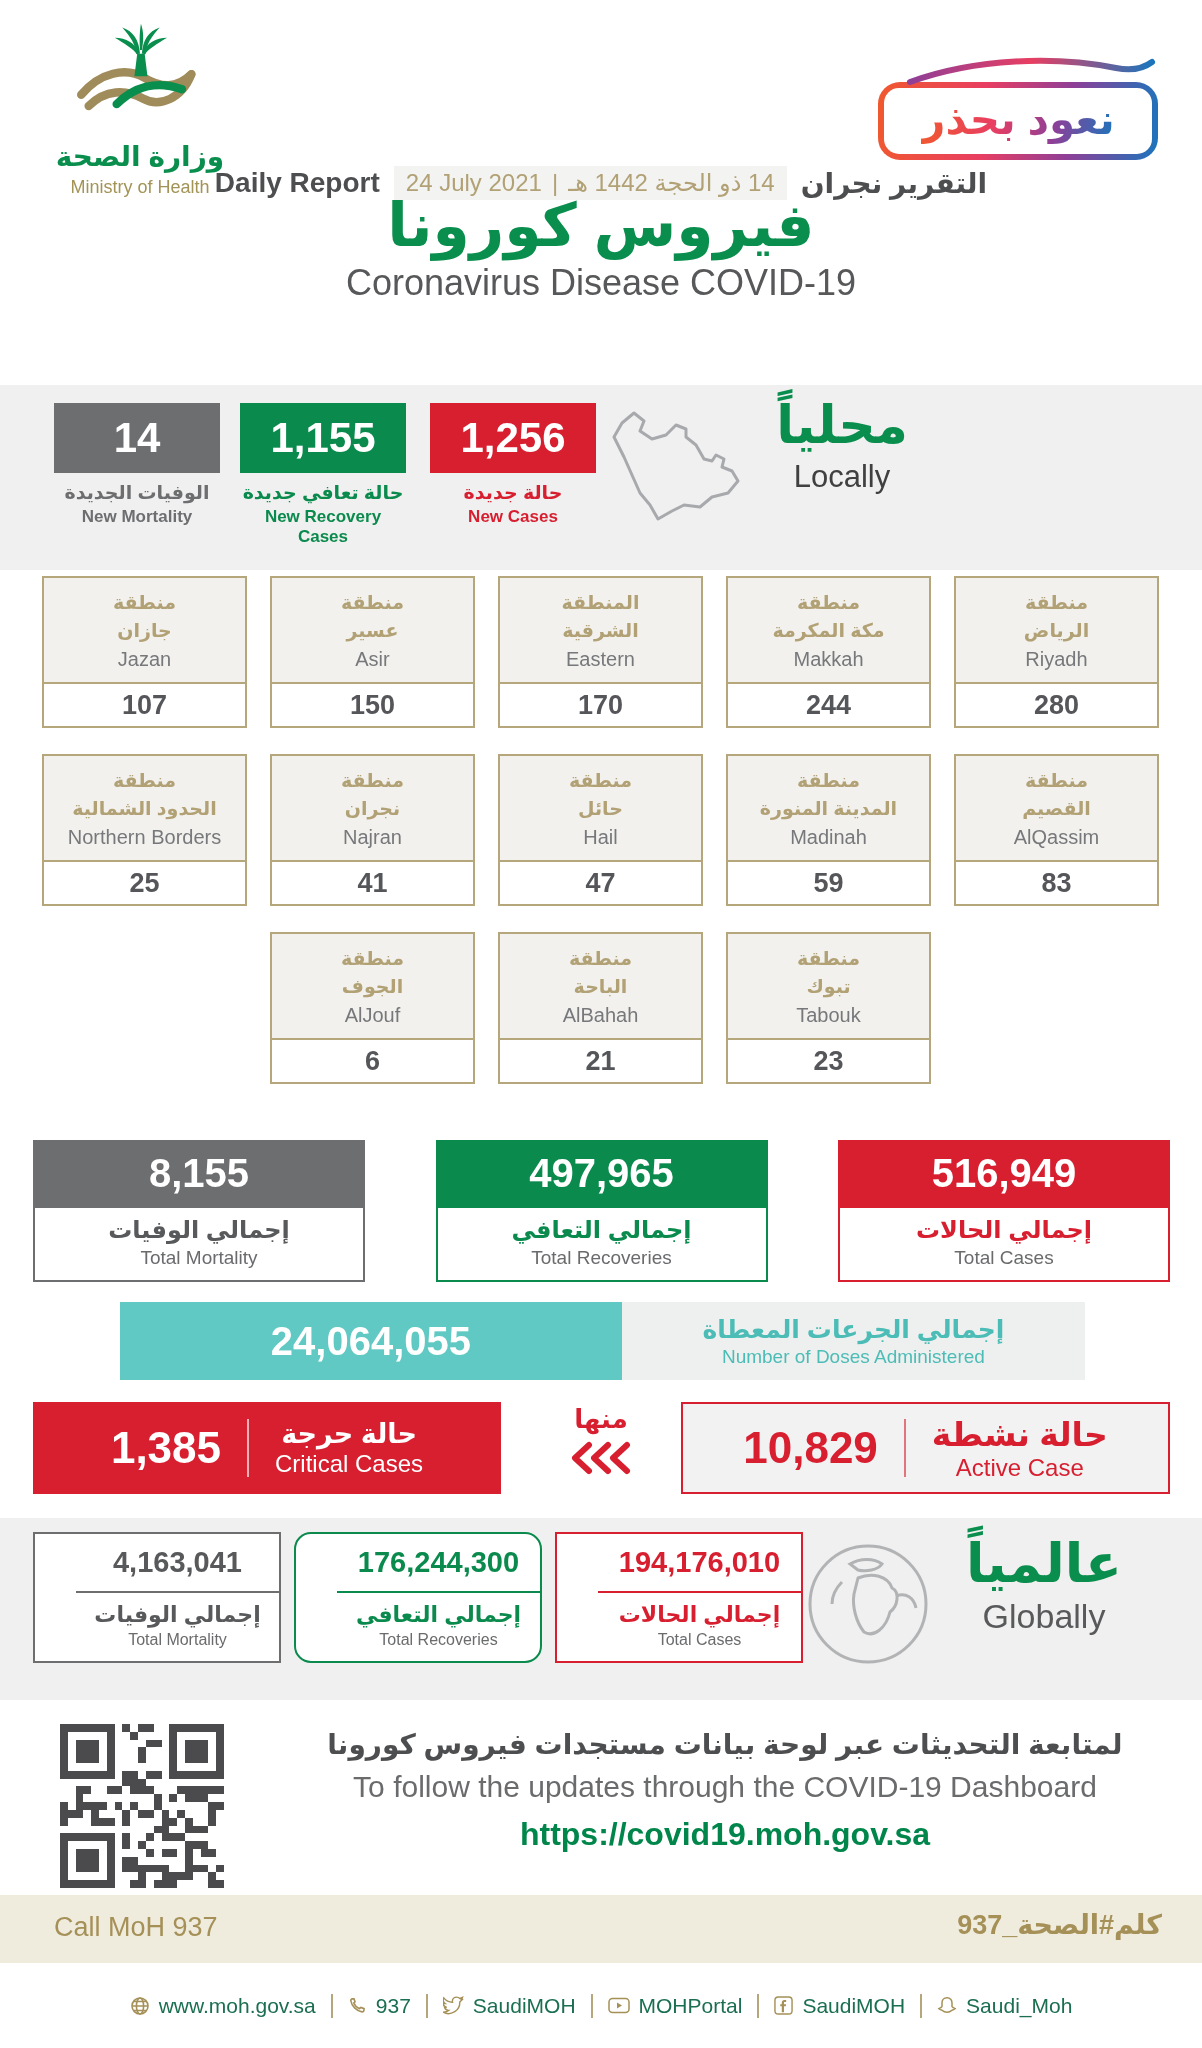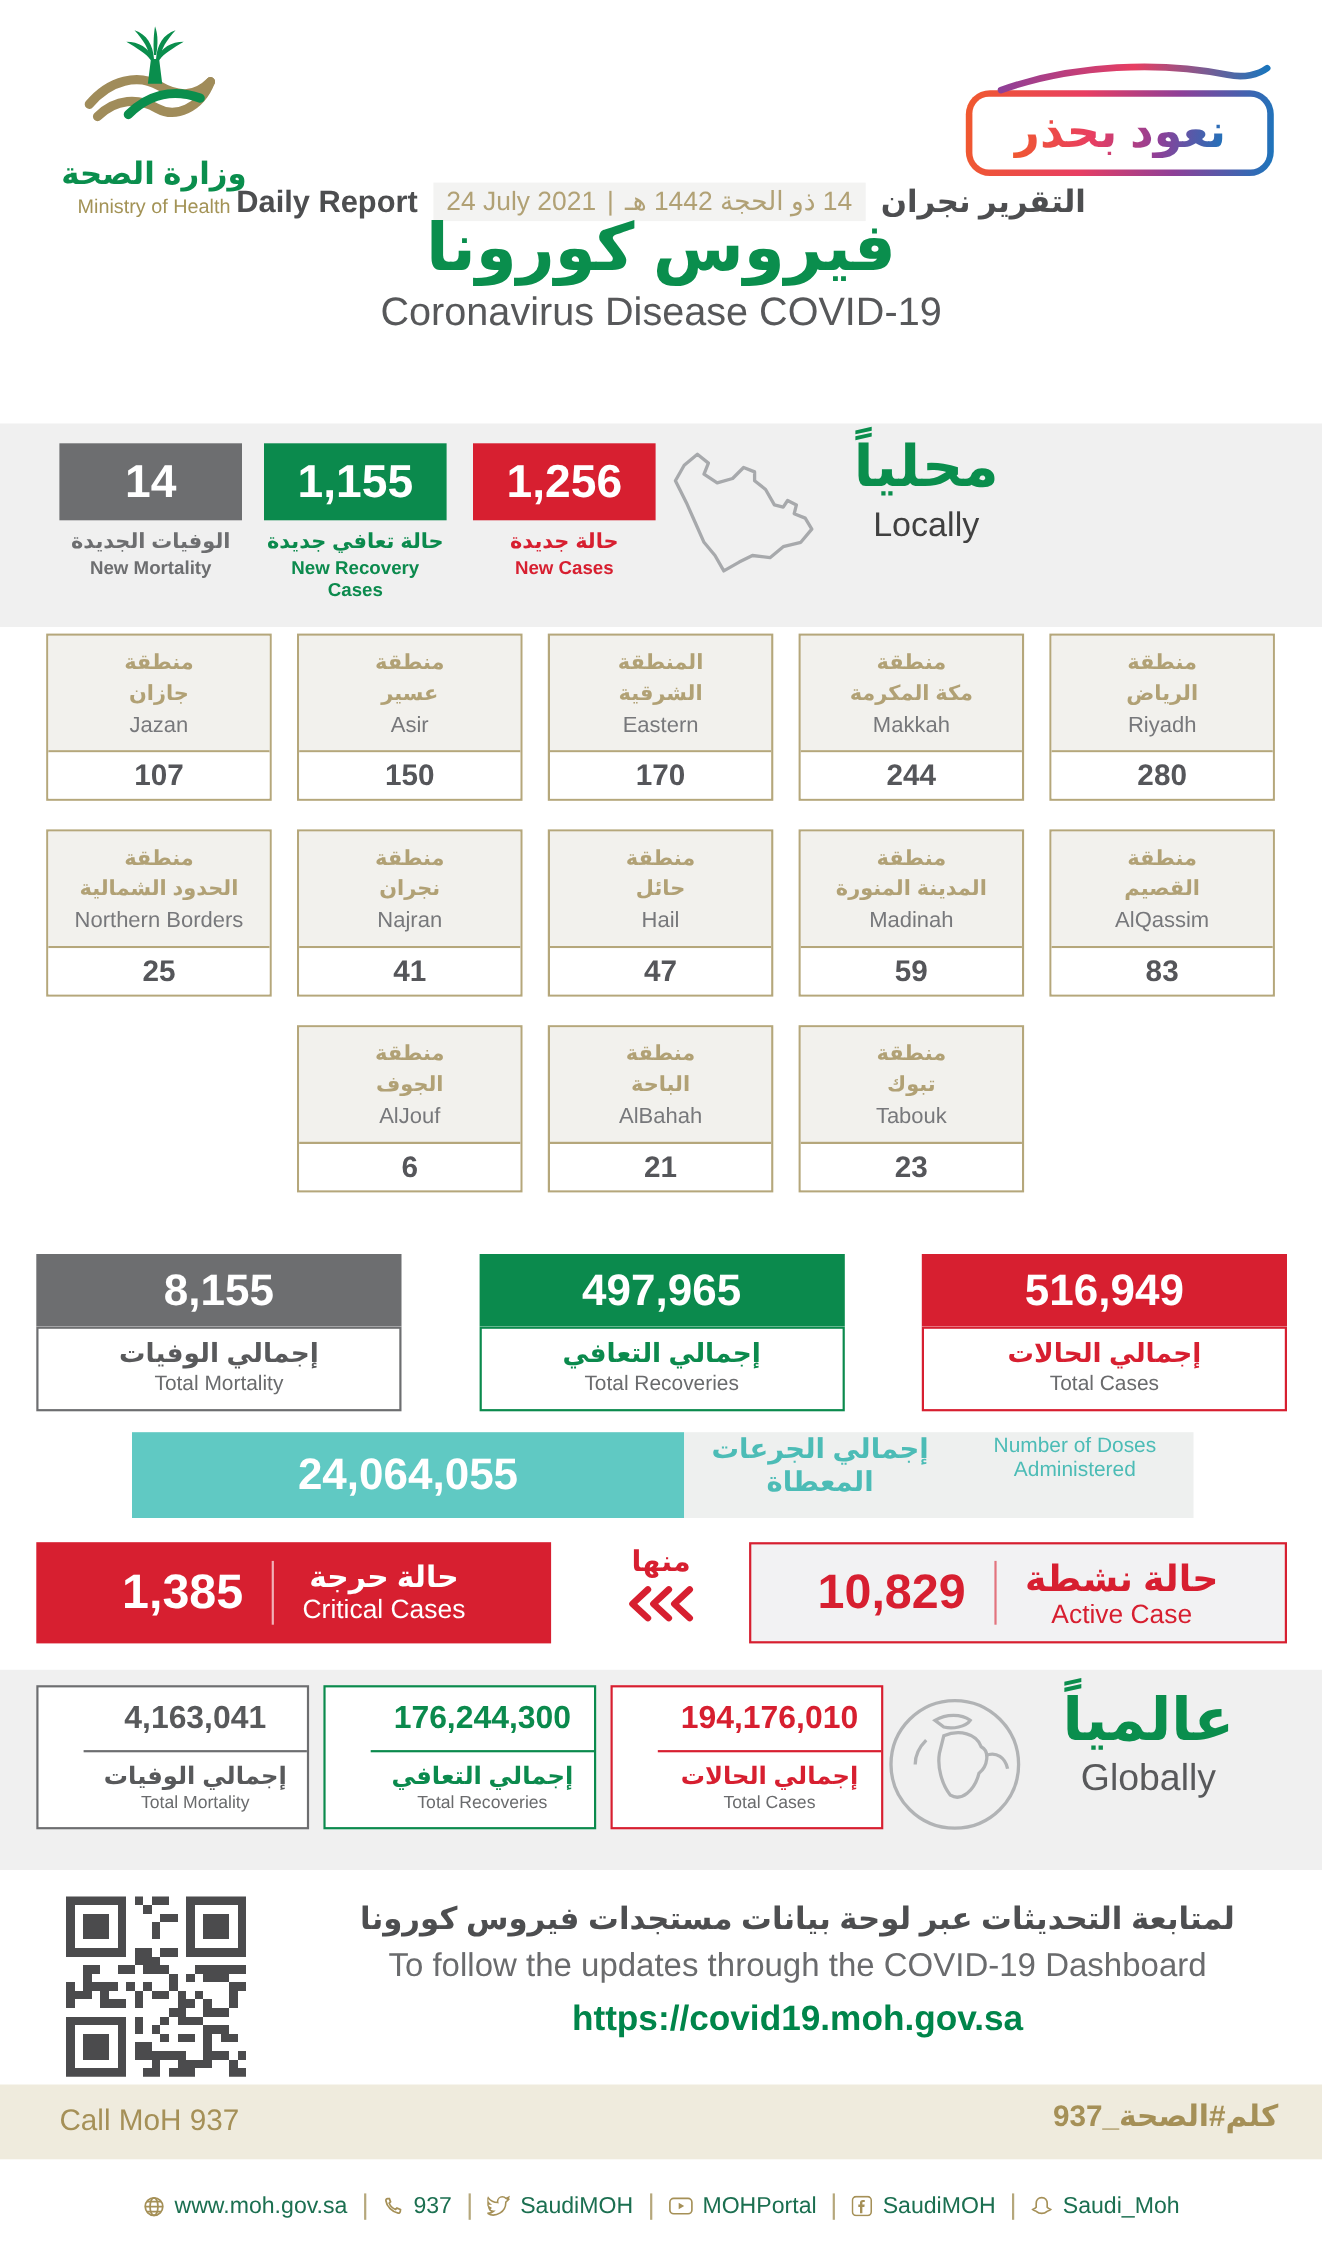--- a/index.html
+++ b/index.html
@@ -67,21 +67,21 @@
   .t-ar { font-size:24px; font-weight:bold; direction:rtl; }
   .t-en { font-size:19px; color:#6a6b6d; margin-top:3px; }
   .tot-gray .t-num { background:#6d6e70; } .tot-gray .t-label { border-color:#6d6e70; } .tot-gray .t-ar { color:#58595b; }
   .tot-green .t-num { background:#0b8a4d; } .tot-green .t-label { border-color:#0b8a4d; } .tot-green .t-ar { color:#0b8a4d; }
   .tot-red .t-num { background:#d71f30; } .tot-red .t-label { border-color:#d71f30; } .tot-red .t-ar { color:#d71f30; }
 
   
   .doses { position:absolute; top:1302px; left:120px; width:965px; height:78px; display:flex; }
   .d-num { width:52%; background:#60c9c3; color:#ffffff; font-size:40px; font-weight:bold;
            display:flex; align-items:center; justify-content:center; }
-  .d-label { width:48%; background:#eef0ef; display:flex; flex-direction:row; justify-content:center;
+  .d-label { width:48%; background:#eef0ef; display:flex; flex-direction:column; justify-content:center;
              text-align:center; color:#4cbcb6; }
   .d-ar { font-size:25px; font-weight:bold; direction:rtl; }
   .d-en { font-size:19px; margin-top:2px; }
 
   
   .critical-row { position:absolute; top:1402px; left:33px; width:1137px; height:92px; }
   .critical { position:absolute; left:0; top:0; width:468px; height:92px; background:#d71f30; color:#ffffff;
               display:flex; align-items:center; justify-content:center; gap:26px; }
   .c-num { font-size:44px; font-weight:bold; }
   .vdiv-w { width:2px; height:58px; background:rgba(255,255,255,0.65); }
@@ -98,21 +98,21 @@
   .a-en { font-size:24px; text-align:center; }
 
   
   .band-global { position:absolute; top:1518px; left:0; width:100%; height:182px; background:#f0f0f0; }
   .gboxes { position:absolute; left:33px; top:14px; display:flex; gap:13px; }
   .gbox { width:248px; border:2px solid; background:#ffffff; text-align:center;padding-left:41px; }
   .g-num { font-size:29px; font-weight:bold; padding:12px 0; border-bottom:2px solid; }
   .g-ar { font-size:22px; font-weight:bold; padding-top:9px; direction:rtl; }
   .g-en { font-size:16px; color:#6a6b6d; padding:3px 0 12px; }
   .gb-gray { border-color:#6d6e70; } .gb-gray .g-num { color:#58595b; border-color:#6d6e70; } .gb-gray .g-ar { color:#58595b; }
-  .gb-green { border-color:#0b8a4d; } .gb-green .g-num { color:#0b8a4d; border-color:#0b8a4d; } .gb-green .g-ar { color:#0b8a4d; }
+  .gb-green { border-color:#0b8a4d;border-radius:17px; } .gb-green .g-num { color:#0b8a4d; border-color:#0b8a4d; } .gb-green .g-ar { color:#0b8a4d; }
   .gb-red { border-color:#d71f30; } .gb-red .g-num { color:#d71f30; border-color:#d71f30; } .gb-red .g-ar { color:#d71f30; }
   .globe { position:absolute; left:802px; top:20px; }
   .glabel { position:absolute; right:28px; top:14px; width:260px; text-align:center; }
   .gl-ar { font-size:54px; font-weight:bold; color:#0a8e4d; direction:rtl; }
   .gl-en { font-size:34px; color:#58595b; margin-top:2px; }
 
   
   .dash { position:absolute; top:1714px; left:0; width:100%; height:178px; }
   .qr { position:absolute; left:60px; top:10px; }
   .dash-text { position:absolute; left:295px; top:14px; width:860px; text-align:center; }

